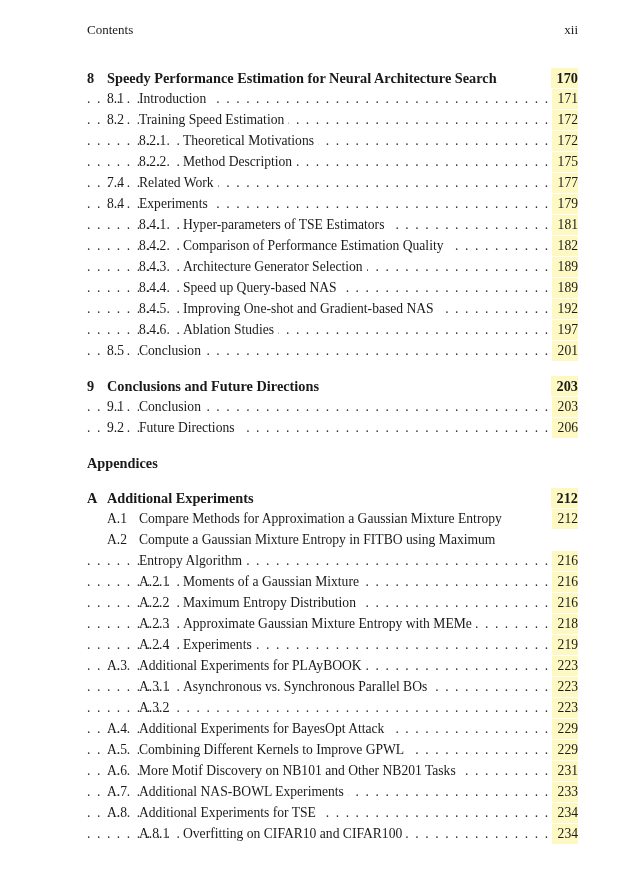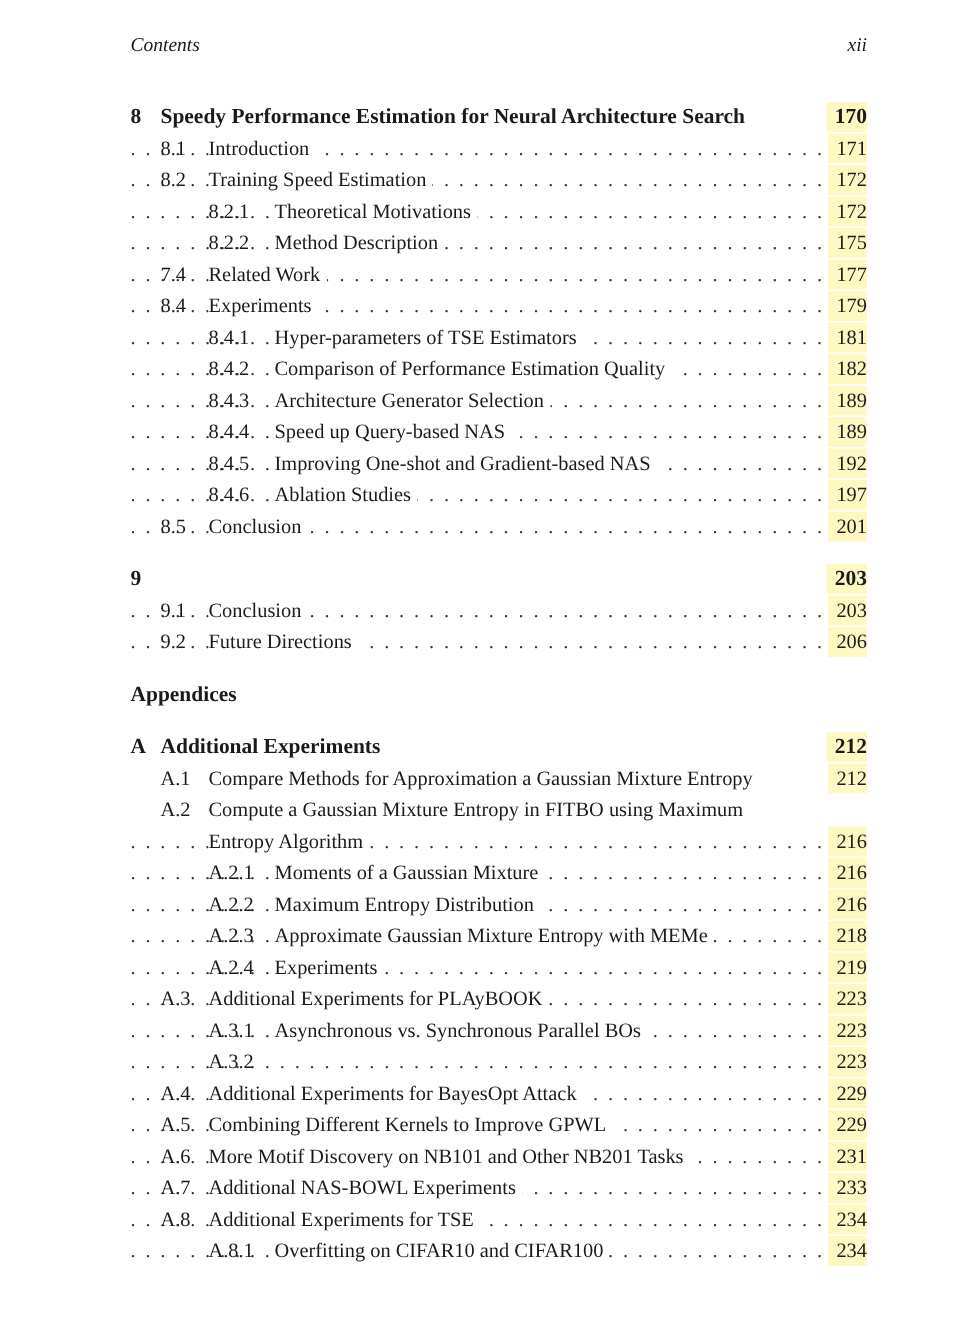--- a/index.html
+++ b/index.html
@@ -1,20 +1,20 @@
 <!DOCTYPE html>
 <html><head>
 <meta charset="utf-8">
 <style>
   html, body { margin: 0; padding: 0; background: #ffffff; }
   body { width: 638px; height: 893px; position: relative; overflow: hidden;
          font-family: "DejaVu Serif", "Liberation Serif", serif; color: #1a1a1a; }
   .page { position: absolute; left: 0; top: 0; width: 638px; height: 893px; }
   .header { position: absolute; top: 22px; left: 87px; width: 491px; height: 18px;
-            font-style: italic; font-size: 13px; font-family: "Liberation Serif", serif; }
+            font-size: 13px; font-family: "Liberation Serif", serif; }
   .header .left { position: absolute; left: 0; top: 0; }
   .header .right { position: absolute; right: 0; top: 0; }
   .toc { position: absolute; left: 87px; top: 0; width: 491px; }
   .row { position: absolute; left: 0; width: 491px; height: 20px; line-height: 20px;
          font-family: "Liberation Serif", serif; font-size: 13.6px; }
   .row .num { position: absolute; top: 0; white-space: nowrap; }
   .row .title { position: absolute; top: 0; white-space: nowrap; background: #fff; padding-right: 4px; z-index: 2; text-align: center; }
   .row .page-num { position: absolute; right: 0; top: 0; background: #fef9c3; padding-left: 6px; z-index: 2; }
   .row .leader { position: absolute; left: 0; right: 0; top: 0; overflow: hidden; white-space: nowrap;
                  letter-spacing: 6.55px; color: #333; z-index: 1; text-align: right; padding-right: 22px; }
@@ -116,20 +116,21 @@
         <span class="page-num">197</span>
       </div>
       <div class="row section" style="top: 341px;">
         <span class="leader">................................................................................</span>
         <span class="num">8.5</span>
         <span class="title">Conclusion</span>
         <span class="page-num">201</span>
       </div>
       <div class="row chapter" style="top: 376px;">
         <span class="num">9</span>
+        <span class="title">Conclusions and Future Directions</span>
         <span class="page-num">203</span>
       </div>
       <div class="row section" style="top: 397px;">
         <span class="leader">................................................................................</span>
         <span class="num">9.1</span>
         <span class="title">Conclusion</span>
         <span class="page-num">203</span>
       </div>
       <div class="row section" style="top: 418px;">
         <span class="leader">................................................................................</span>

